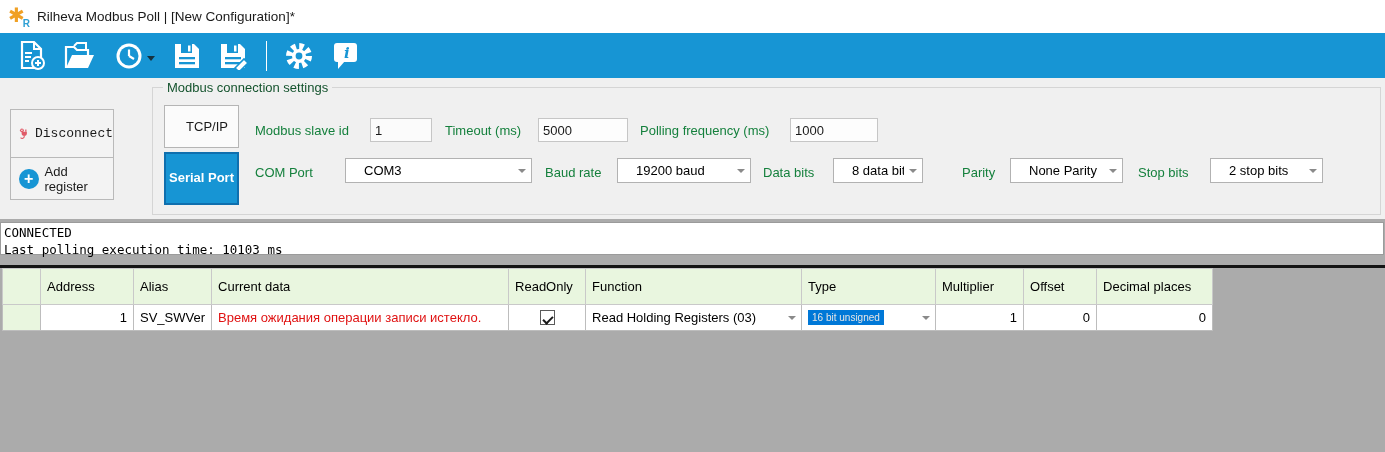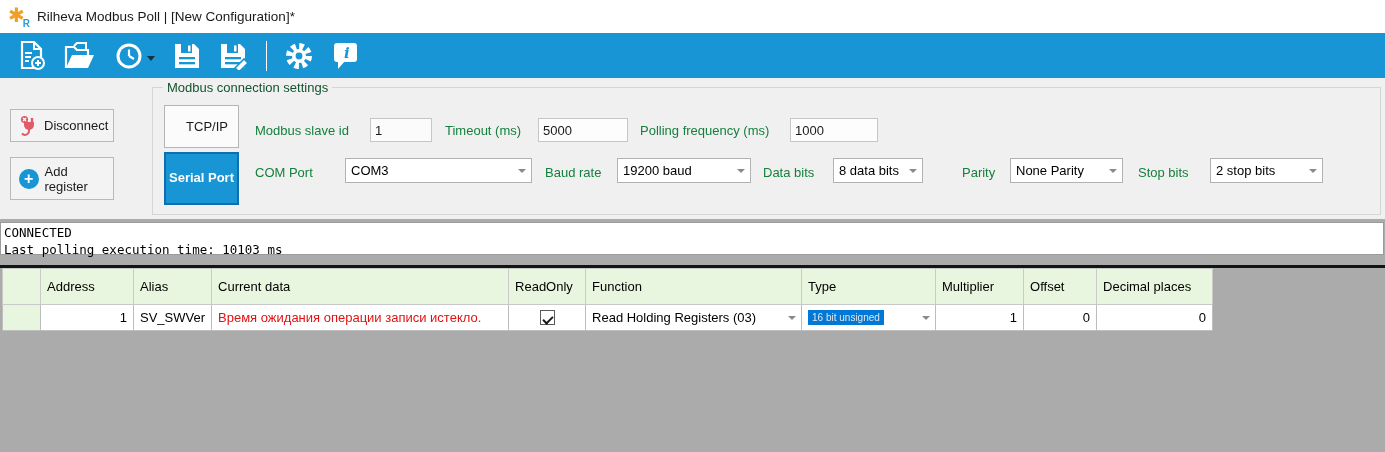--- a/index.html
+++ b/index.html
@@ -20,42 +20,42 @@
              display:flex; align-items:center; padding-left:10px; }
   .tb-btn { height:38px; display:flex; align-items:center; justify-content:center; padding:0 9px; cursor:pointer; }
   .tb-sep { width:1px; height:30px; background:#ffffff; margin:0 8px; }
   .caret-dark { width:0; height:0; border-left:4px solid transparent; border-right:4px solid transparent;
                 border-top:5px solid #16323f; margin-left:3px; align-self:center; margin-top:6px; }
 
   
   .panel { position:absolute; left:0; top:78px; width:1385px; height:141px; background:#f0f0f0; }
   .side-btn { position:absolute; left:10px; width:104px; background:#f3f3f3; border:1px solid #b9b9b9;
               display:flex; align-items:center; padding-left:8px; gap:6px; font-size:13px; color:#1a1a1a; cursor:pointer; }
-  .btn-disconnect { top:31px; height:33px; }
+  .btn-disconnect { top:31px; height:49px;font-family:Liberation Mono, monospace; }
   .btn-addreg { top:79px; height:43px; }
   .plus-circle { width:20px; height:20px; border-radius:50%; background:#1795d4; color:#fff; font-size:16px;
                  font-weight:bold; display:flex; align-items:center; justify-content:center; line-height:1; }
 
   .groupbox { position:absolute; left:152px; top:9px; width:1229px; height:128px;
               border:1px solid #d5d5d5; }
   .groupbox-legend { position:absolute; left:10px; top:-8px; background:#f0f0f0; padding:0 4px;
                      font-size:13px; color:#14532d; white-space:nowrap; }
 
   .tab { position:absolute; left:11px; width:75px; text-align:center; font-size:13px; cursor:pointer;
          display:flex; align-items:center; justify-content:center; }
   .tab-tcp { top:17px; height:43px; background:#fbfbfb; border:1px solid #b5b5b5; color:#1a1a1a;padding-left:11px; }
   .tab-serial { top:64px; height:53px; background:#1795d4; border:2px solid #0f6fae; color:#ffffff;
                 font-weight:bold; line-height:1.25; }
 
   .fld-label { position:absolute; font-size:13px; color:#15803d; white-space:nowrap; }
   .textbox { position:absolute; height:24px; border:1px solid #c6c6c6; background:#fbfbfb;
              font-size:13px; color:#1a1a1a; padding:0 4px; display:flex; align-items:center; }
   .combo { position:absolute; height:25px; border:1px solid #b2b2b2; background:#ffffff;
            font-size:13px; color:#000; display:flex; align-items:center; cursor:pointer; }
-  .combo .val { flex:1; padding-left:5px; white-space:nowrap; overflow:hidden; }
+  .combo .val { flex:1; padding-left:5px; white-space:nowrap; overflow:hidden;margin-left:13px; }
   .combo .arrow-zone { width:18px; height:100%; display:flex; align-items:center; justify-content:center; }
   .arrow-down { width:0; height:0; border-left:4px solid transparent; border-right:4px solid transparent;
                 border-top:4px solid #8a8a8a; }
 
   
   .lbl-slave { left:255px; top:45px; }  .tb-slave { left:370px; top:40px; width:62px; }
   .lbl-timeout { left:445px; top:45px; } .tb-timeout { left:538px; top:40px; width:90px; background:#fdfdfd; }
   .lbl-pollfreq { left:640px; top:45px; } .tb-pollfreq { left:790px; top:40px; width:88px; background:#fdfdfd; }
   
   .lbl-com { left:255px; top:87px; }   .cb-com { left:345px; top:80px; width:187px; }

